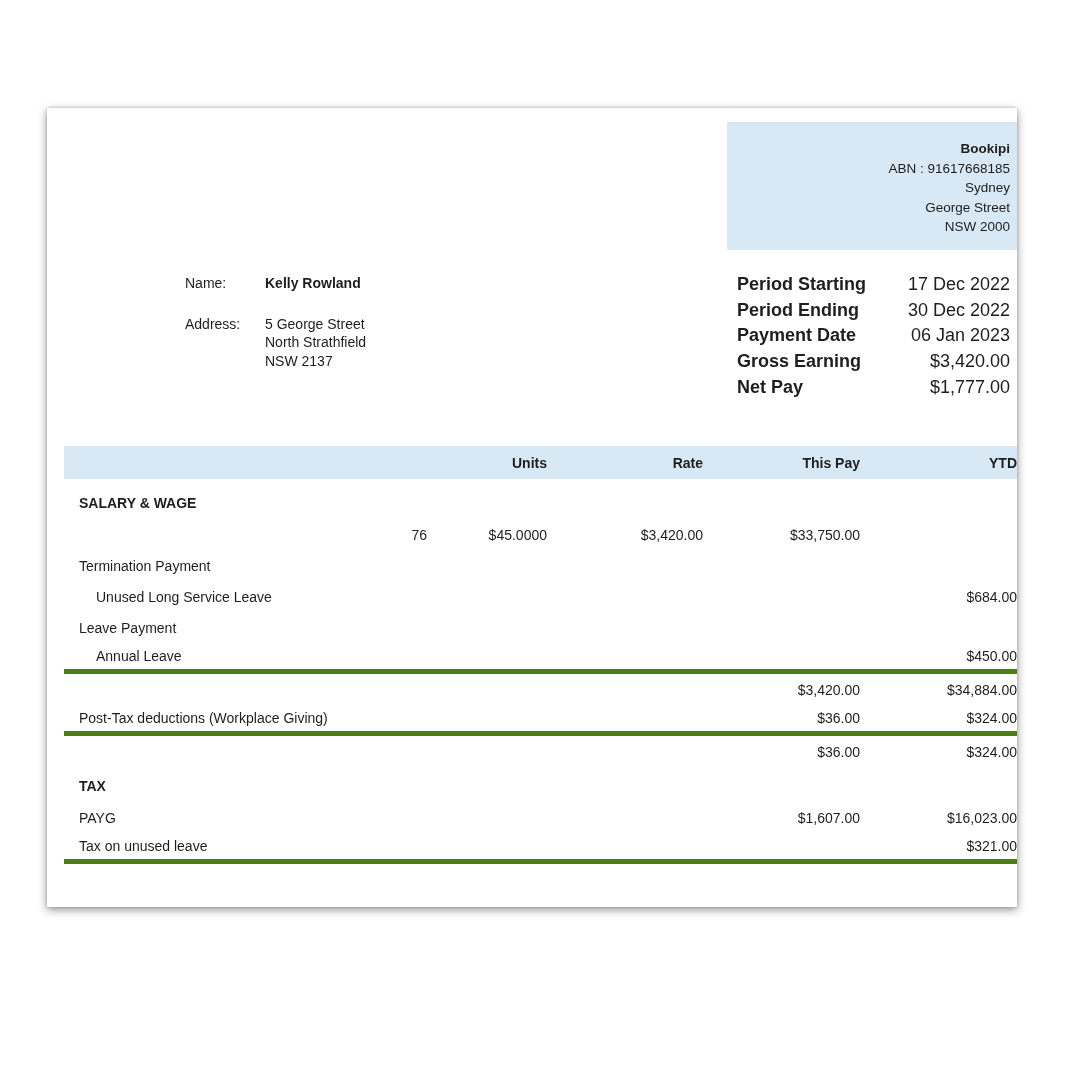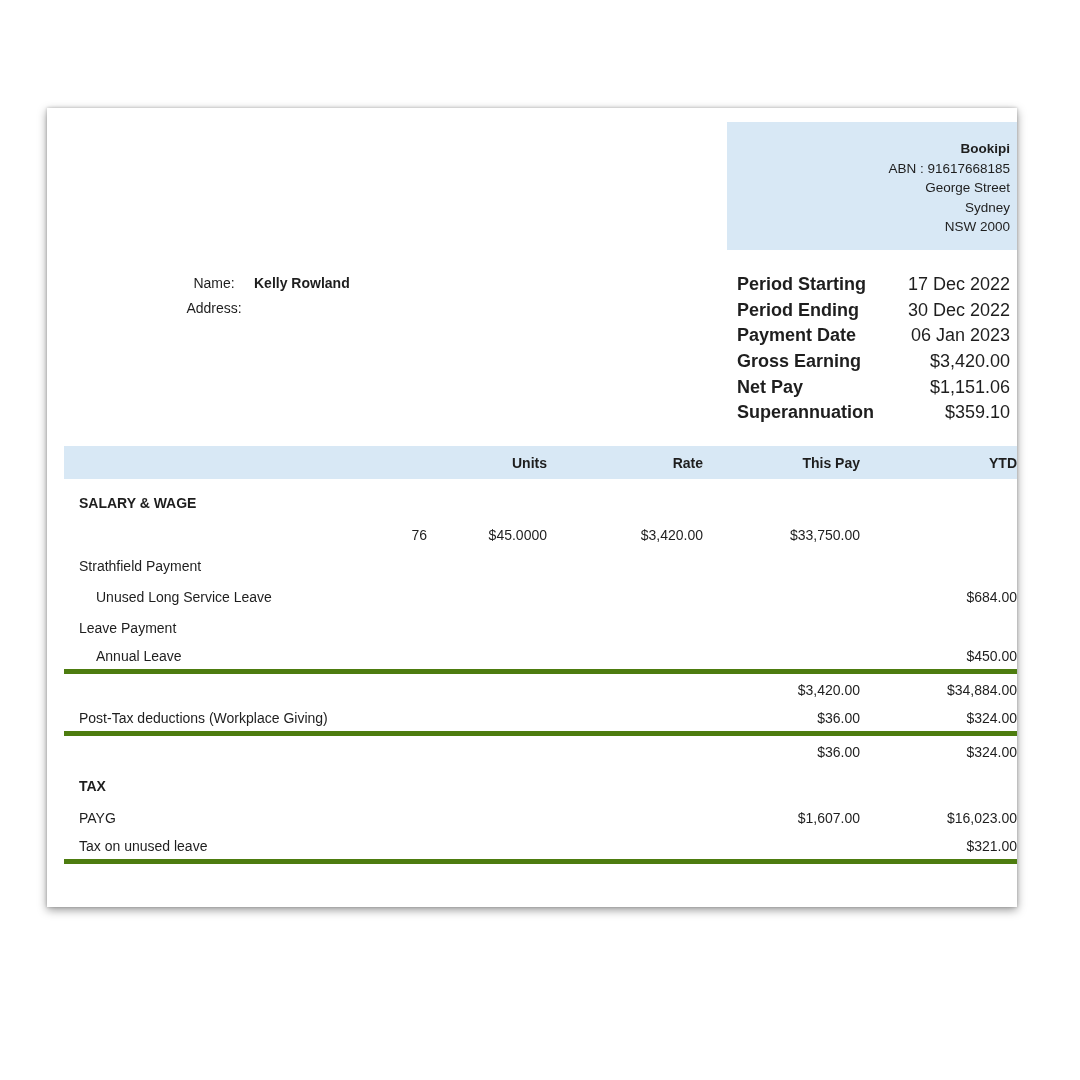--- a/index.html
+++ b/index.html
@@ -27,27 +27,26 @@
     background: #d8e8f5;
     padding: 17px 15px 0 0;
     text-align: right;
     font-size: 13.5px;
     line-height: 19.5px;
   }
   .company-box .bold { font-weight: bold; }
   
   .employee {
     position: absolute;
-    left: 127px; top: 166px;
+    left: 138px; top: 166px;
     display: grid;
     grid-template-columns: 80px auto;
     font-size: 14px;
     line-height: 18.5px;
-    row-gap: 6px;
-    text-align: center;
+    row-gap: 22px;
   }
   .employee .value-name { font-weight: bold; }
   
   .summary {
     position: absolute;
     left: 690px; top: 164px;
     width: 273px;
     font-size: 18px;
   }
   .summary-row {
@@ -99,29 +98,34 @@
   }
 </style>
 </head>
 <body>
 
 <div class="card">
 
   <div class="company-box">
     <div class="bold">Bookipi</div>
     <div>ABN : 91617668185</div>
+    <div>Sydney</div>
     <div>George Street</div>
-    <div>Sydney</div>
     <div>NSW 2000</div>
   </div>
 
   <div class="employee">
     <div>Name:</div>
     <div class="value-name">Kelly Rowland</div>
     <div>Address:</div>
+    <div>
+      <div>5 George Street</div>
+      <div>North Strathfield</div>
+      <div>NSW 2137</div>
+    </div>
   </div>
 
   <div class="summary">
     <div class="summary-row">
       <span class="lbl">Period Starting</span>
       <span>17 Dec 2022</span>
     </div>
     <div class="summary-row">
       <span class="lbl">Period Ending</span>
       <span>30 Dec 2022</span>
@@ -129,25 +133,21 @@
     <div class="summary-row">
       <span class="lbl">Payment Date</span>
       <span>06 Jan 2023</span>
     </div>
     <div class="summary-row">
       <span class="lbl">Gross Earning</span>
       <span>$3,420.00</span>
     </div>
     <div class="summary-row">
       <span class="lbl">Net Pay</span>
-      <span>$1,151.06</span>
-    </div>
-    <div class="summary-row">
-      <span class="lbl">Superannuation</span>
-      <span>$359.10</span>
+      <span>$1,777.00</span>
     </div>
   </div>
 
   <div class="table-area">
 
     <div class="grid-row table-header">
       <span></span>
       <span class="num">Units</span>
       <span class="num">Rate</span>
       <span class="num">This Pay</span>
@@ -157,21 +157,21 @@
     <div class="section-title first">SALARY &amp; WAGE</div>
 
     <div class="grid-row data-row">
       <span class="num">76</span>
       <span class="num">$45.0000</span>
       <span class="num">$3,420.00</span>
       <span class="num">$33,750.00</span>
     </div>
 
     <div class="grid-row data-row">
-      <span class="lbl">Strathfield Payment</span>
+      <span class="lbl">Termination Payment</span>
       <span class="num"></span>
       <span class="num"></span>
       <span class="num"></span>
       <span class="num"></span>
     </div>
 
     <div class="grid-row data-row indent">
       <span class="lbl">Unused Long Service Leave</span>
       <span class="num"></span>
       <span class="num"></span>

